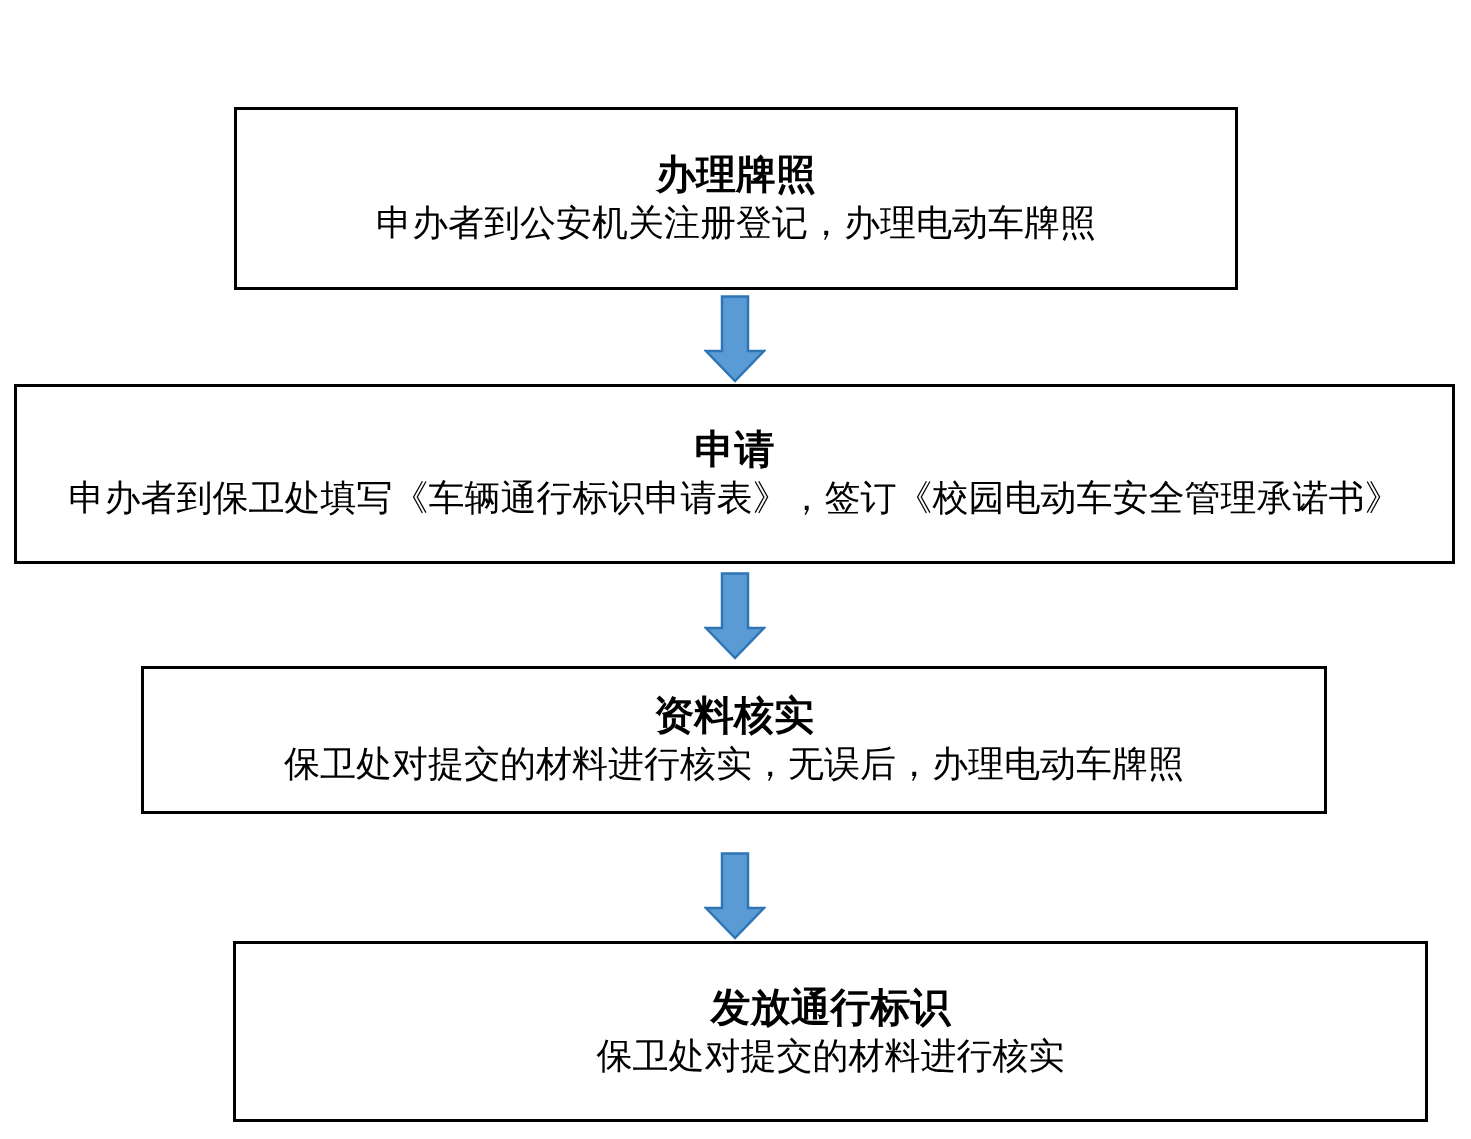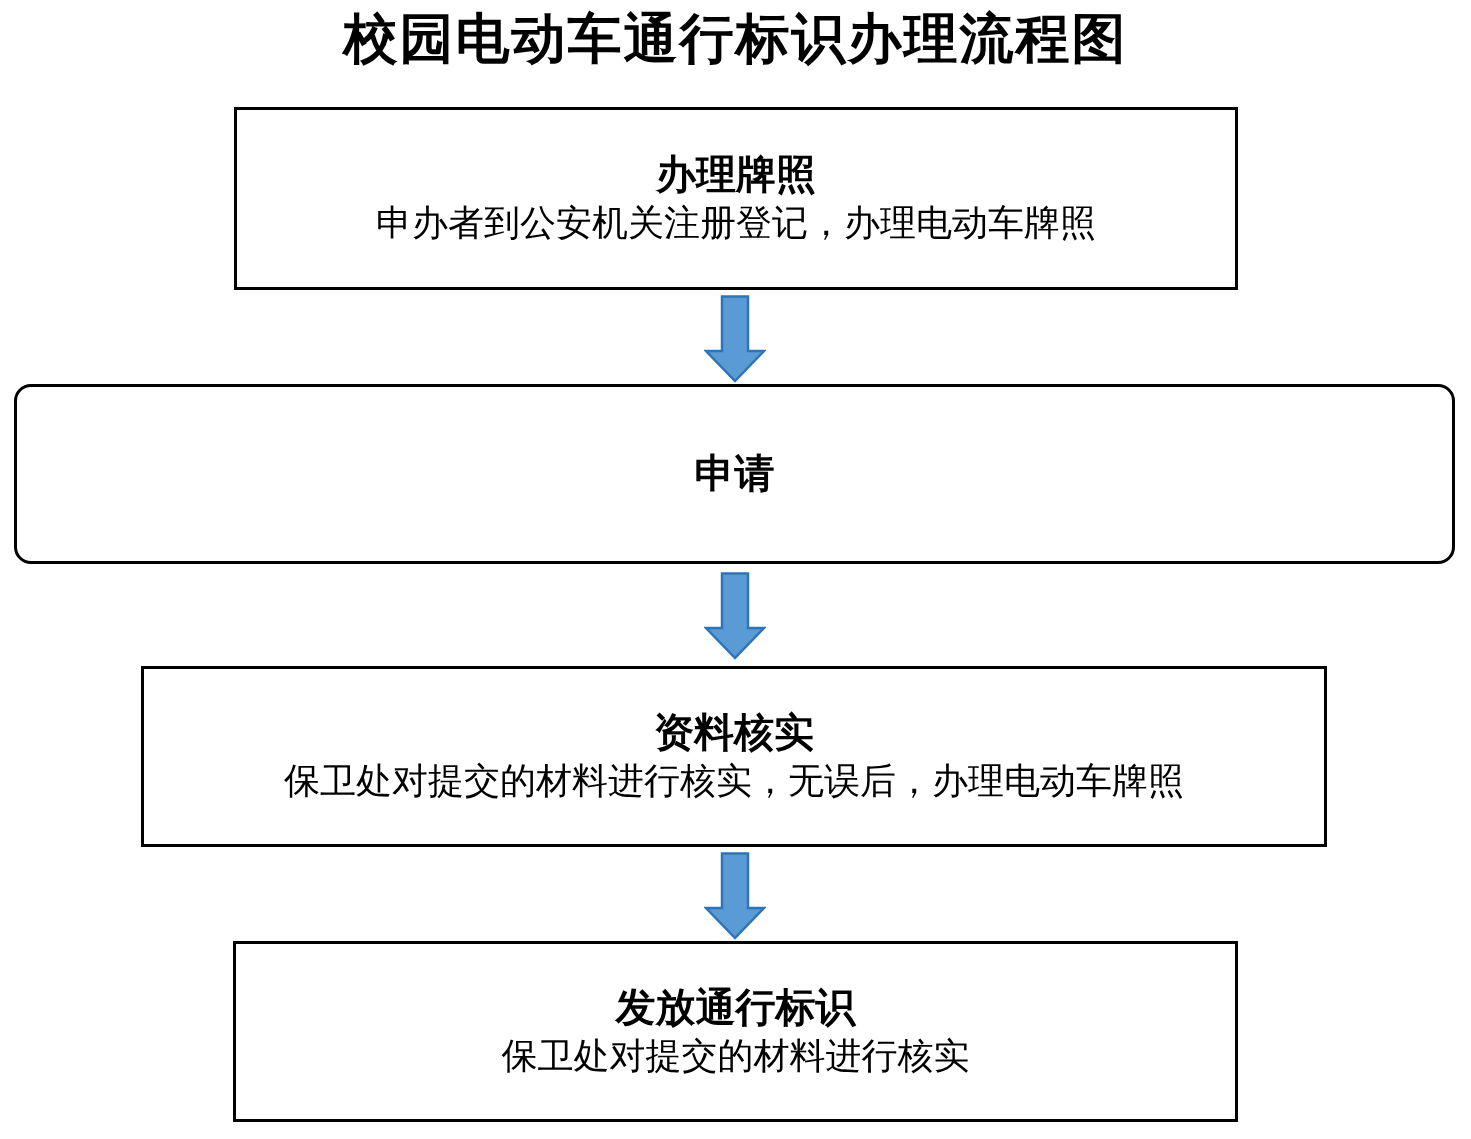--- a/index.html
+++ b/index.html
@@ -46,23 +46,23 @@
     line-height: 1.1;
     white-space: nowrap;
   }
   .step-description {
     font-size: 36px;
     font-weight: normal;
     line-height: 1.15;
     white-space: nowrap;
   }
   #step-box-1 { left: 234px; top: 107px;  width: 1004px; height: 183px; }
-  #step-box-2 { left: 14px;  top: 384px;  width: 1441px; height: 180px; border-radius: 17px; }
-  #step-box-3 { left: 141px; top: 666px;  width: 1186px; height: 181px; }
-  #step-box-4 { left: 233px; top: 941px;  width: 1005px; height: 181px; }
+  #step-box-2 { left: 14px;  top: 384px;  width: 1441px; height: 180px; }
+  #step-box-3 { left: 141px; top: 666px;  width: 1186px; height: 148px; }
+  #step-box-4 { left: 233px; top: 941px;  width: 1195px; height: 181px; }
   .flow-arrow {
     position: absolute;
     left: 704px;
     width: 62px;
     height: 88px;
   }
   #flow-arrow-1 { top: 295px; }
   #flow-arrow-2 { top: 572px; }
   #flow-arrow-3 { top: 852px; }
   .flow-arrow svg { display: block; width: 100%; height: 100%; }
@@ -71,35 +71,35 @@
     stroke: var(--arrow-stroke, #2E75B6);
     stroke-width: 2.5;
     stroke-linejoin: miter;
   }
 </style>
 </head>
 <body>
 
 <div class="canvas" style="--arrow-fill: #5B9BD5; --arrow-stroke: #2E75B6; --box-border: #000000; --text: #000000; --page-background: #FFFFFF;">
 
-  <h1 class="flow-title">校园电动车通行标识办理流程图</h1>
 
   <div class="step-box" id="step-box-1">
     <div class="step-heading">办理牌照</div>
     <div class="step-description">申办者到公安机关注册登记，办理电动车牌照</div>
   </div>
 
   <div class="flow-arrow" id="flow-arrow-1">
     <svg viewBox="0 0 62 88" xmlns="http://www.w3.org/2000/svg" aria-hidden="true">
       <path d="M18 1.5 L44 1.5 L44 56 L60 56 L31 86 L2 56 L18 56 Z"></path>
     </svg>
   </div>
 
   <div class="step-box" id="step-box-2">
     <div class="step-heading">申请</div>
+    <div class="step-description">申办者到保卫处填写《车辆通行标识申请表》，签订《校园电动车安全管理承诺书》</div>
   </div>
 
   <div class="flow-arrow" id="flow-arrow-2">
     <svg viewBox="0 0 62 88" xmlns="http://www.w3.org/2000/svg" aria-hidden="true">
       <path d="M18 1.5 L44 1.5 L44 56 L60 56 L31 86 L2 56 L18 56 Z"></path>
     </svg>
   </div>
 
   <div class="step-box" id="step-box-3">
     <div class="step-heading">资料核实</div>

